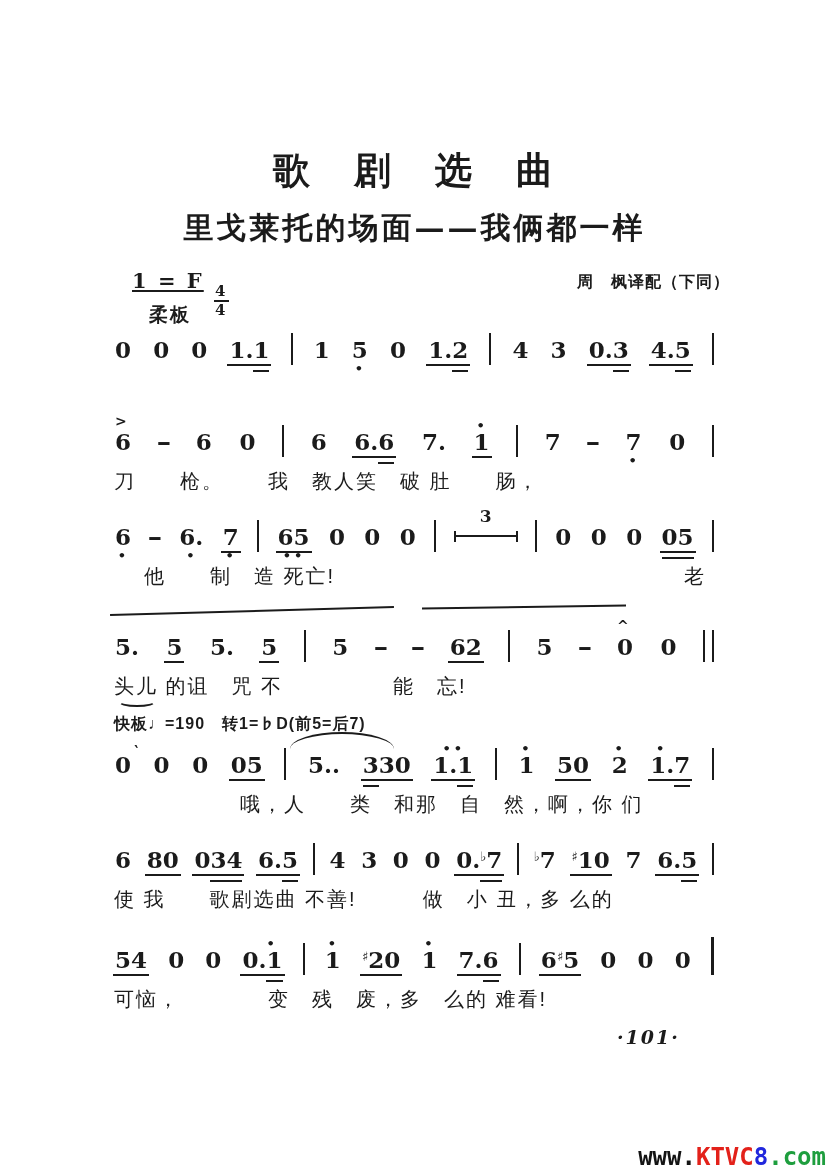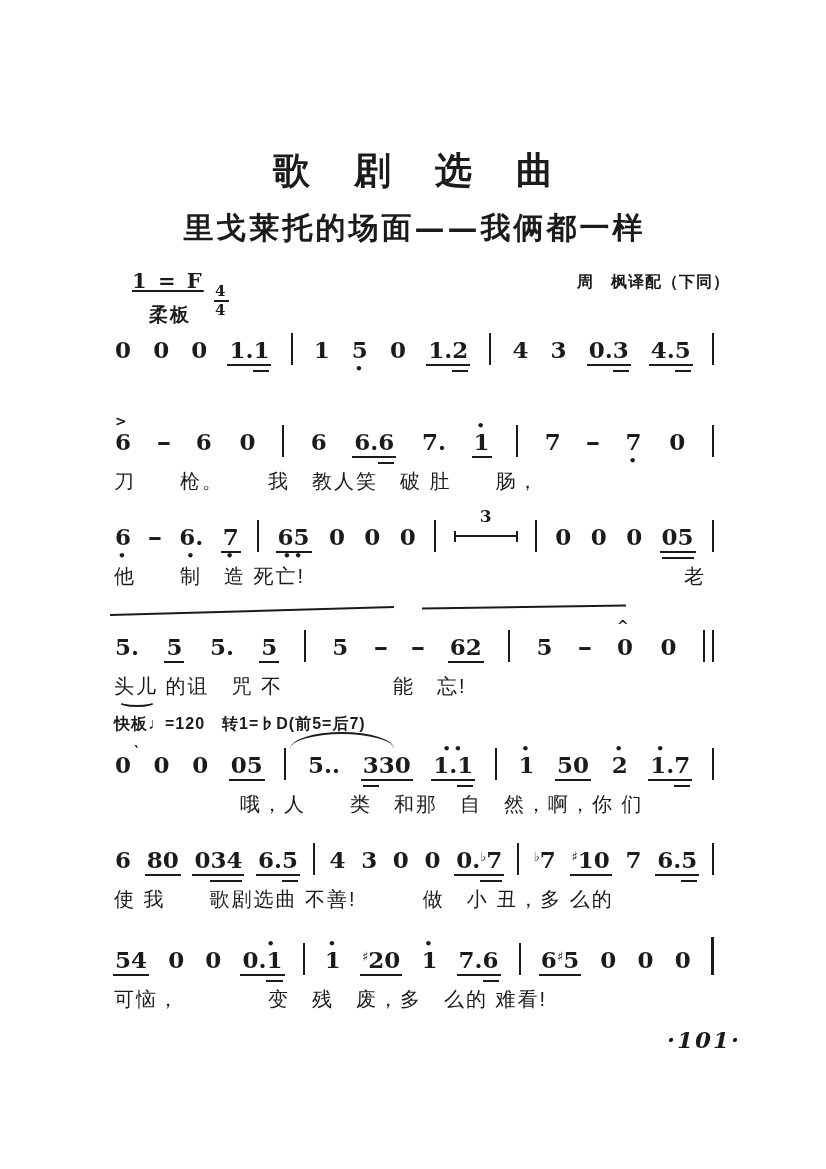--- a/index.html
+++ b/index.html
@@ -74,21 +74,21 @@
   .mrest .n{position:absolute; top:-18px; left:50%; transform:translateX(-50%); font-size:17px;}
   .mrest .ln{position:absolute; left:0; right:0; top:9px; height:2px; background:var(--ink);}
   .mrest .ln::before,.mrest .ln::after{content:""; position:absolute; width:2px; height:11px; background:var(--ink); top:-4px;}
   .mrest .ln::before{left:0;} .mrest .ln::after{right:0;}
 
   .lyrics{
     position:relative; margin-top:15px; font-size:20px; letter-spacing:2px;
     white-space:pre; font-weight:500;
     font-family:"Liberation Sans", sans-serif;
   }
-  .lyrics.split{display:flex; justify-content:space-between; padding-right:8px;}
+  .lyrics.split{display:flex; justify-content:space-between; padding-right:8px;margin-left:30px;}
   .score-line:nth-child(1) .lyrics{text-indent:110px;}
   .score-line:nth-child(5) .lyrics{text-indent:126px;}
 
   
   .score-line:nth-child(1) .lyrics::after{ 
     content:""; position:absolute; left:132px; bottom:-7px; width:28px; height:9px;
     border:2px solid var(--ink); border-top:none; border-left-color:transparent;
     border-right-color:transparent; border-radius:0 0 50% 50%;}
   .score-line:nth-child(4) .lyrics::after{ 
     content:""; position:absolute; left:4px; bottom:-7px; width:34px; height:9px;
@@ -98,21 +98,21 @@
     content:""; position:absolute; left:-4px; top:-20px; width:284px; height:2px;
     background:var(--ink); transform:rotate(-1.6deg);}
   .score-line:nth-child(4) .notes::after{ 
     content:""; position:absolute; left:308px; top:-24px; width:204px; height:2px;
     background:var(--ink); transform:rotate(-0.8deg);}
   .score-line:nth-child(5) .notes::before{ 
     content:""; position:absolute; left:176px; top:-16px; width:104px; height:15px;
     border-top:2px solid var(--ink); border-radius:50% 50% 0 0 / 100% 100% 0 0;}
 
   
-  .pagenum{position:absolute; left:667px; top:1026px; font-size:23px; font-weight:700;
+  .pagenum{position:absolute; left:617px; top:1026px; font-size:19px; font-weight:700;
     font-style:italic; font-family:"DejaVu Serif","Liberation Serif",serif; letter-spacing:2px;}
   .watermark{position:absolute; right:0px; bottom:0px; font-size:24px; font-weight:900;
     font-family:"DejaVu Sans Mono","Liberation Mono",monospace; letter-spacing:0px; line-height:1;}
 </style>
 </head>
 <body>
 
 <div id="page">
 
   <div class="title">歌剧选曲</div>
@@ -121,21 +121,21 @@
   <div class="meta-row">
     <span class="keysig"><span>1 = F</span><span class="timesig">
           <span class="tnum">4</span>
           <span class="fline"></span>
           <span class="tnum">4</span>
         </span></span>
     <span class="credit">周　枫译配（下同）</span>
   </div>
 
   <div class="tempo-adagio">柔板</div>
-  <div class="tempo-allegro">快板♩=120　转1=♭D(前5=后7)</div>
+  <div class="tempo-allegro">快板♩=190　转1=♭D(前5=后7)</div>
 
   <div id="score">
       <div class="score-line">
         <div class="notes">
           <span class="note">0</span>
           <span class="note">0</span>
           <span class="note">0</span>
           <span class="note u">1.<span class="u2">1</span></span>
           <span class="bar"></span>
           <span class="note">1</span>
@@ -271,14 +271,15 @@
           <span class="note">0</span>
           <span class="note">0</span>
           <span class="note">0</span>
           <span class="bar final"></span>
         </div>
         <div class="lyrics">可恼，　　　　变　残　废，多　么的 难看!</div>
       </div>
     </div>
 
   <div class="pagenum">·101·</div>
+  <div class="watermark"><span style="color: rgb(20, 20, 20);">www.</span><span style="color: rgb(227, 33, 26);">KTVC</span><span style="color: rgb(33, 39, 221);">8</span><span style="color: rgb(30, 158, 62);">.com</span></div>
 
 </div>
 
 </body></html>

